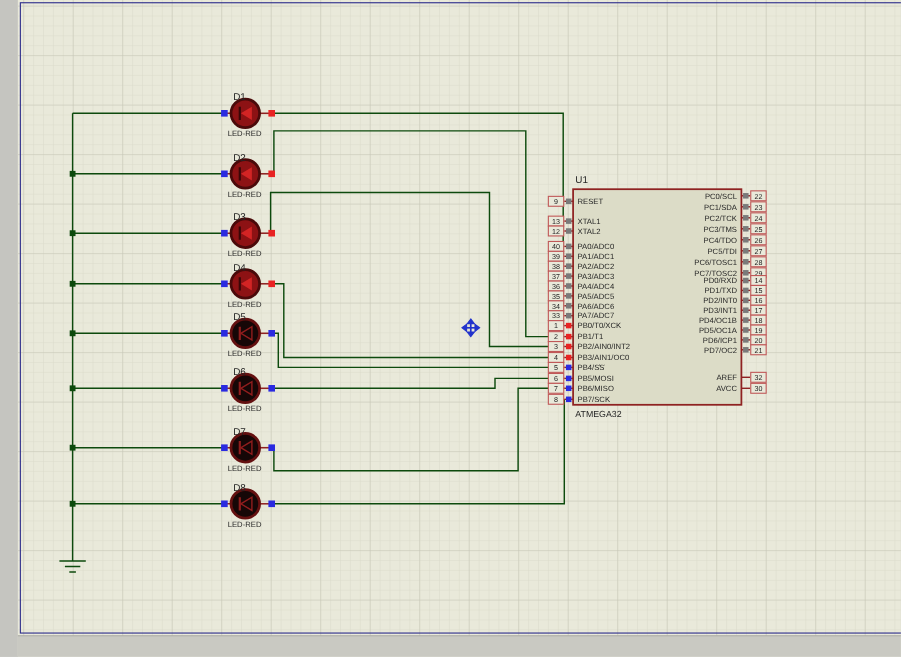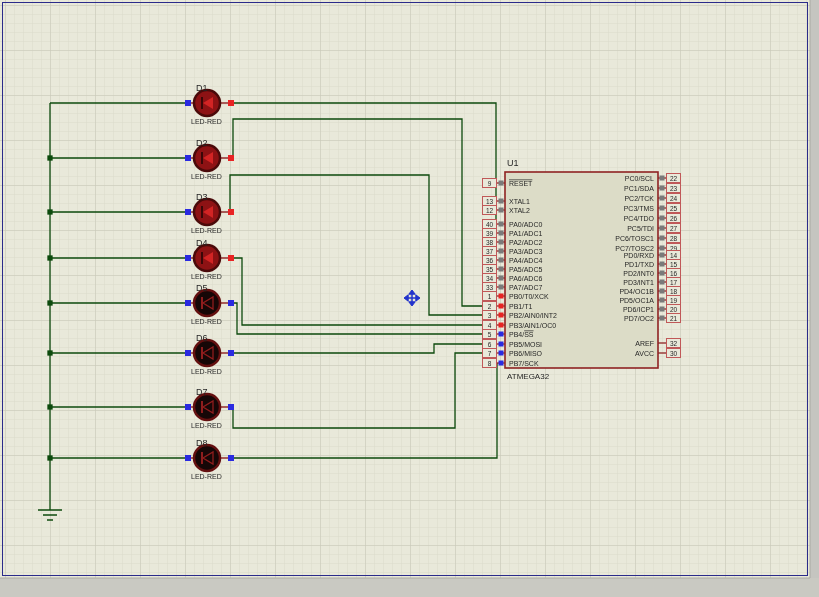--- a/index.html
+++ b/index.html
@@ -1,17 +1,17 @@
 <!DOCTYPE html>
 <html><head>
 <meta charset="utf-8">
 <style>
   html,body{margin:0;padding:0;width:819px;height:597px;overflow:hidden;
     font-family:"Liberation Sans",sans-serif;background:#c5c5c0;}
-  #stage{position:relative;width:794px;height:597px;}
+  #stage{position:relative;width:794px;height:597px;margin-left:16px;}
   svg{position:absolute;left:0;top:0;}
   text{font-family:"Liberation Sans","DejaVu Sans",sans-serif;fill:#262626;}
   .ov{text-decoration:overline;}
 </style>
 </head>
 <body>
 
 <div id="stage">
   <svg id="schematic" width="819" height="597" viewBox="0 0 819 597">
       <defs>

